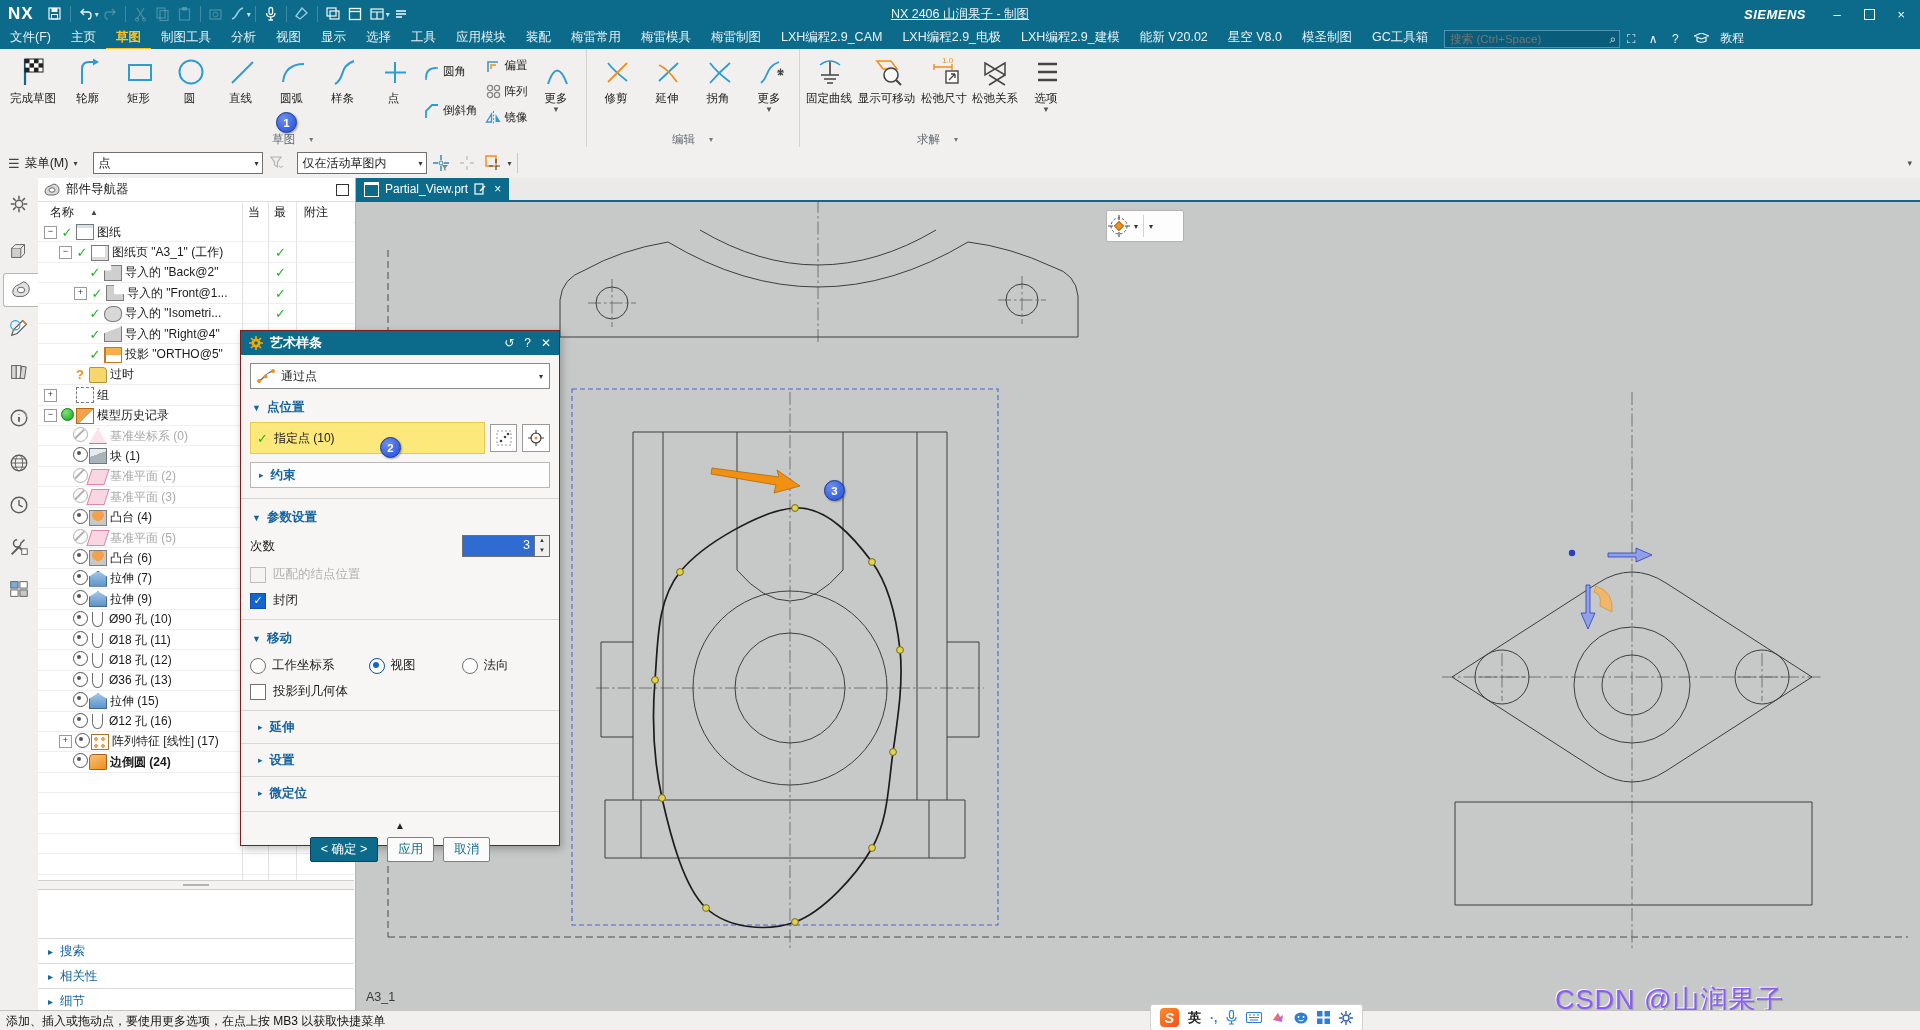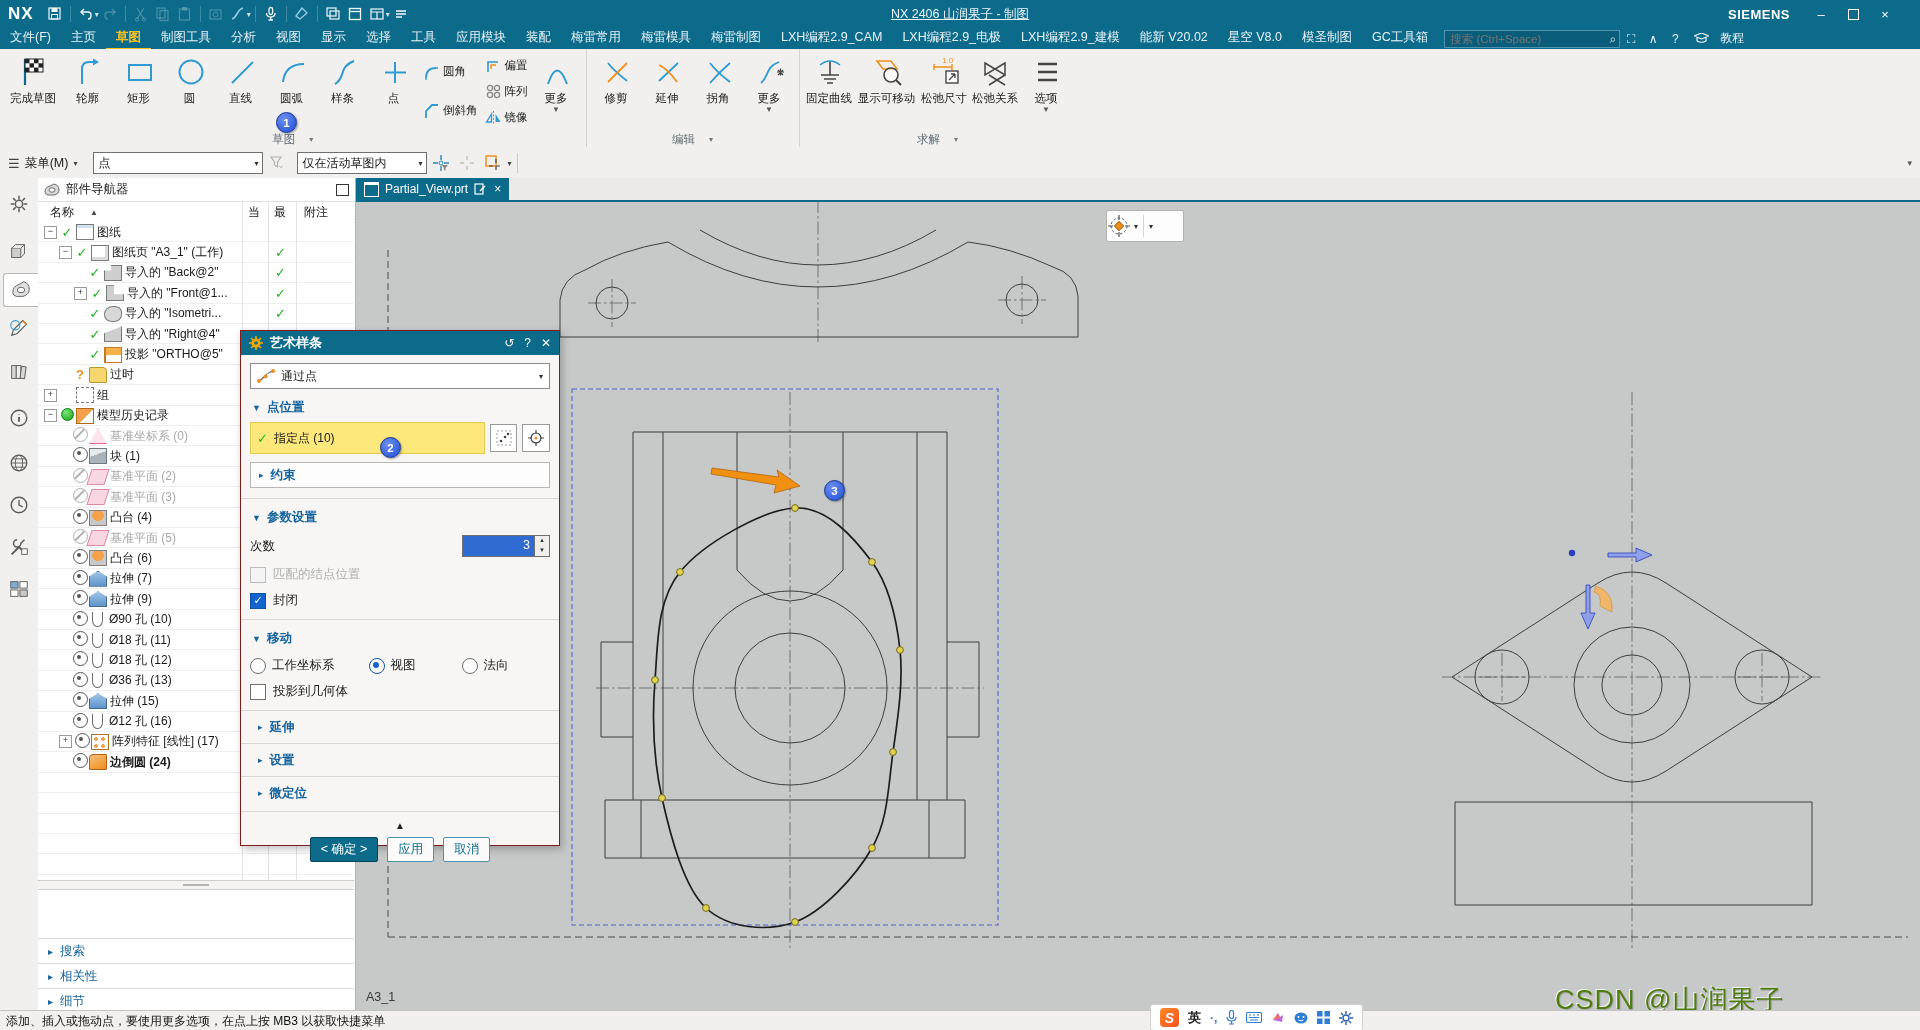--- a/index.html
+++ b/index.html
@@ -8,21 +8,21 @@
        background:#f1f0ee;user-select:none;}
   
   #titlebar{position:absolute;left:0;top:0;width:1920px;height:28px;background:#0c6b8b;display:flex;align-items:center;color:#fff;}
   #nx-logo{font-weight:bold;font-size:17px;padding:0 10px 0 8px;letter-spacing:1px;}
   .qsep{width:1px;height:16px;background:#3e8aa5;margin:0 4px;}
   .qbtn{width:22px;height:20px;display:flex;align-items:center;justify-content:center;opacity:.95;}
   .qbtn.dim{opacity:.45;}
   .qbtn svg{display:block;}
   .qcaret{color:#cfe3ec;font-size:8px;margin-left:-2px;}
   #tb-title{position:absolute;left:0;right:0;text-align:center;font-size:12.5px;color:#eaf4f8;pointer-events:none;text-decoration:underline;}
-  #tb-right{margin-left:auto;display:flex;align-items:center;gap:2px;padding-right:20px;}
+  #tb-right{margin-left:auto;display:flex;align-items:center;gap:2px;padding-right:4px;font-style:italic;}
   #brand{font-weight:bold;font-size:13px;letter-spacing:.5px;margin-right:14px;}
   .winbtn{width:30px;height:24px;display:flex;align-items:center;justify-content:center;font-size:13px;color:#fff;}
   .maxbox{width:9px;height:9px;border:1.4px solid #fff;display:inline-block;}
   
   #menubar{position:absolute;left:0;top:28px;width:1920px;height:21px;background:#0c6b8b;display:flex;align-items:center;color:#e8f2f6;}
   .mtab{padding:2px 10px 4px;font-size:12.5px;white-space:nowrap;cursor:default;}
   .mtab.active{color:#ffc221;border-bottom:2px solid #ffc221;padding-bottom:2px;font-weight:bold;}
   #msearch{margin-left:6px;width:168px;height:16px;background:#0a5d7a;border:1px solid #4f93ad;display:flex;align-items:center;padding:0 3px;}
   #msearch input{background:transparent;border:none;outline:none;color:#cfe2ea;font-size:11.5px;width:140px;font-family:inherit;}
   .mser-ico{color:#cfe2ea;font-size:12px;margin-left:auto;}
@@ -94,21 +94,21 @@
   
   #tabbar{position:absolute;left:356px;top:178px;width:1564px;height:22px;background:#eceae8;border-bottom:2px solid #0c6b8b;display:flex;z-index:6;}
   #doctab{background:#0c6b8b;color:#fff;display:flex;align-items:center;gap:6px;padding:0 8px;font-size:12px;justify-content:space-between;}
   #doctab .ticon{width:13px;height:11px;border:1.4px solid #fff;border-top-width:3px;}
   #doctab .tclose{font-size:12px;margin-left:2px;}
   #canvas-svg{position:absolute;left:356px;top:200px;z-index:5;}
   .viewtb{position:absolute;left:1106px;top:210px;width:76px;height:30px;background:#fdfdfd;border:1px solid #b5b3af;display:flex;align-items:center;z-index:8;border-radius:2px;}
   .viewtb .ccaret{font-size:8px;color:#333;margin:0 3px;}
   .viewtb .vsep2{width:1px;height:22px;background:#d5d3cf;margin:0 2px;}
   #a3label{position:absolute;left:366px;top:990px;font-size:12.5px;color:#3a3a3a;z-index:7;}
-  #watermark{position:absolute;left:1555px;top:982px;font-size:27px;color:#4d7c0f;z-index:7;letter-spacing:1px;
+  #watermark{position:absolute;left:1555px;top:982px;font-size:27px;color:#8b5cf6;z-index:7;letter-spacing:1px;
     text-shadow:-1px -1px 0 rgba(255,255,255,.8),1px 1px 1px rgba(110,110,110,.45);}
   
   #dialog{position:absolute;left:240px;top:330px;width:318px;height:514px;background:#f7f6f5;border:1px solid #7f1d1d;box-shadow:2px 3px 8px rgba(0,0,0,.25);z-index:50;}
   #dlg-head{height:24px;background:#0c6b8b;color:#fff;display:flex;align-items:center;gap:7px;padding:0 8px;font-size:13px;font-weight:bold;}
   #dlg-head .hbtns{margin-left:auto;display:flex;gap:10px;font-weight:normal;font-size:12px;}
   #dlg-body{padding:8px 9px 0 9px;position:relative;}
   .dcombo{height:24px;background:#fff;border:1px solid #8a8a8a;display:flex;align-items:center;gap:6px;padding:0 6px;}
   .dcombo .ccaret{margin-left:auto;font-size:8px;color:#333;}
   .dsechead{display:flex;align-items:center;gap:6px;color:#15639f;font-weight:bold;font-size:12.5px;margin:10px 0 6px 2px;}
   .dsechead .tri{font-size:9px;}

